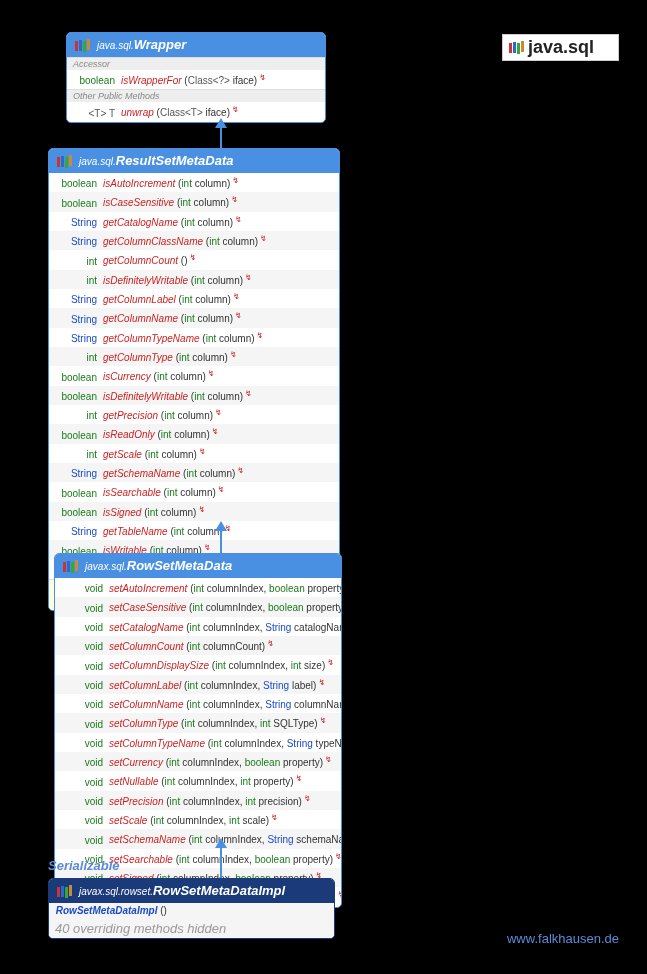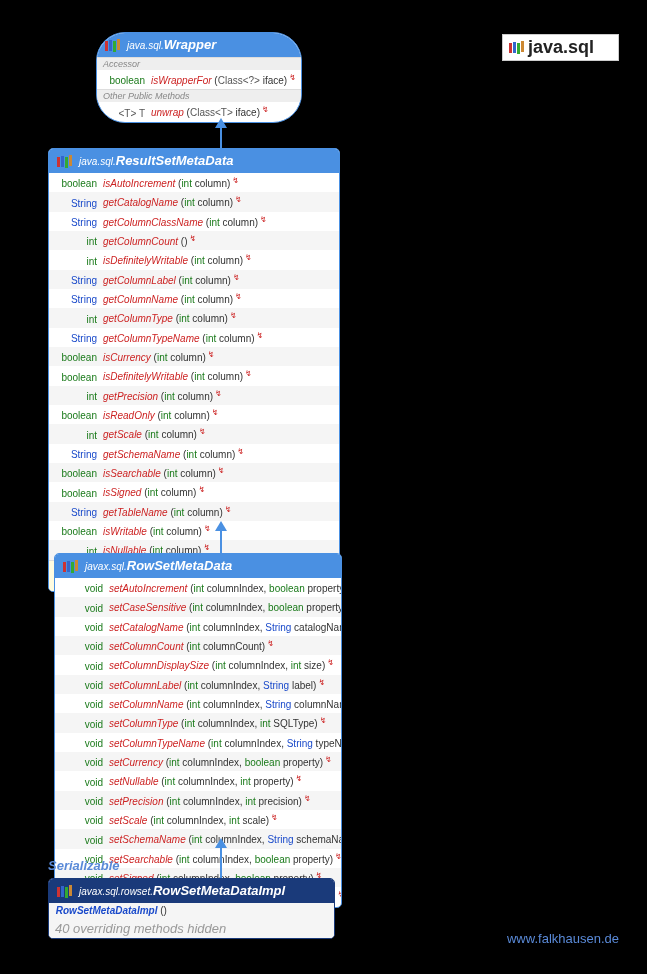--- a/index.html
+++ b/index.html
@@ -157,21 +157,21 @@
     background: #f5f5f5;
   }
 </style>
 </head>
 <body>
 
 <div class="package-label">
   <span class="icon-books"></span><span>java.sql</span>
 </div>
 
-<div class="class-box" style="top:32px; left:96px; width:206px;border-radius:29px;">
+<div class="class-box" style="top:32px; left:66px; width:260px;">
   <div class="class-header">
     <span class="icon-books"></span>
     <span class="pkg">java.sql.</span><span class="name">Wrapper</span>
   </div>
   <div class="section-label">Accessor</div>
   <div class="method-row">
     <span class="ret">boolean</span><span class="mname">isWrapperFor</span> <span class="params">(<span class="ptype generic">Class&lt;?&gt;</span> <span class="pname">iface</span>)</span><span class="throws">↯</span>
   </div>
   <div class="section-label">Other Public Methods</div>
   <div class="method-row">
@@ -182,28 +182,29 @@
 <div class="triangle-up" style="top:118px;"></div>
 <div class="connector" style="top:128px; height:20px;"></div>
 
 <div class="class-box" style="top:148px; left:48px; width:292px;">
   <div class="class-header">
     <span class="icon-books"></span>
     <span class="pkg">java.sql.</span><span class="name">ResultSetMetaData</span>
   </div>
   <div class="method-rows" id="rsmeta-methods">
       <div class="method-row"><span class="ret ">boolean</span><span class="mname">isAutoIncrement</span> <span class="params">(<span class="ptype">int</span> column)</span><span class="throws">↯</span></div>
+      <div class="method-row"><span class="ret ">boolean</span><span class="mname">isCaseSensitive</span> <span class="params">(<span class="ptype">int</span> column)</span><span class="throws">↯</span></div>
       <div class="method-row"><span class="ret string">String</span><span class="mname">getCatalogName</span> <span class="params">(<span class="ptype">int</span> column)</span><span class="throws">↯</span></div>
       <div class="method-row"><span class="ret string">String</span><span class="mname">getColumnClassName</span> <span class="params">(<span class="ptype">int</span> column)</span><span class="throws">↯</span></div>
       <div class="method-row"><span class="ret ">int</span><span class="mname">getColumnCount</span> <span class="params">()</span><span class="throws">↯</span></div>
       <div class="method-row"><span class="ret ">int</span><span class="mname">isDefinitelyWritable</span> <span class="params">(<span class="ptype">int</span> column)</span><span class="throws">↯</span></div>
       <div class="method-row"><span class="ret string">String</span><span class="mname">getColumnLabel</span> <span class="params">(<span class="ptype">int</span> column)</span><span class="throws">↯</span></div>
       <div class="method-row"><span class="ret string">String</span><span class="mname">getColumnName</span> <span class="params">(<span class="ptype">int</span> column)</span><span class="throws">↯</span></div>
+      <div class="method-row"><span class="ret string">String</span><span class="mname">getColumnTypeName</span> <span class="params">(<span class="ptype">int</span> column)</span><span class="throws">↯</span></div>
       <div class="method-row"><span class="ret ">int</span><span class="mname">getColumnType</span> <span class="params">(<span class="ptype">int</span> column)</span><span class="throws">↯</span></div>
-      <div class="method-row"><span class="ret string">String</span><span class="mname">getColumnTypeName</span> <span class="params">(<span class="ptype">int</span> column)</span><span class="throws">↯</span></div>
       <div class="method-row"><span class="ret ">boolean</span><span class="mname">isCurrency</span> <span class="params">(<span class="ptype">int</span> column)</span><span class="throws">↯</span></div>
       <div class="method-row"><span class="ret ">boolean</span><span class="mname">isDefinitelyWritable</span> <span class="params">(<span class="ptype">int</span> column)</span><span class="throws">↯</span></div>
       <div class="method-row"><span class="ret ">int</span><span class="mname">getPrecision</span> <span class="params">(<span class="ptype">int</span> column)</span><span class="throws">↯</span></div>
       <div class="method-row"><span class="ret ">boolean</span><span class="mname">isReadOnly</span> <span class="params">(<span class="ptype">int</span> column)</span><span class="throws">↯</span></div>
       <div class="method-row"><span class="ret ">int</span><span class="mname">getScale</span> <span class="params">(<span class="ptype">int</span> column)</span><span class="throws">↯</span></div>
       <div class="method-row"><span class="ret string">String</span><span class="mname">getSchemaName</span> <span class="params">(<span class="ptype">int</span> column)</span><span class="throws">↯</span></div>
       <div class="method-row"><span class="ret ">boolean</span><span class="mname">isSearchable</span> <span class="params">(<span class="ptype">int</span> column)</span><span class="throws">↯</span></div>
       <div class="method-row"><span class="ret ">boolean</span><span class="mname">isSigned</span> <span class="params">(<span class="ptype">int</span> column)</span><span class="throws">↯</span></div>
       <div class="method-row"><span class="ret string">String</span><span class="mname">getTableName</span> <span class="params">(<span class="ptype">int</span> column)</span><span class="throws">↯</span></div>
       <div class="method-row"><span class="ret ">boolean</span><span class="mname">isWritable</span> <span class="params">(<span class="ptype">int</span> column)</span><span class="throws">↯</span></div>

